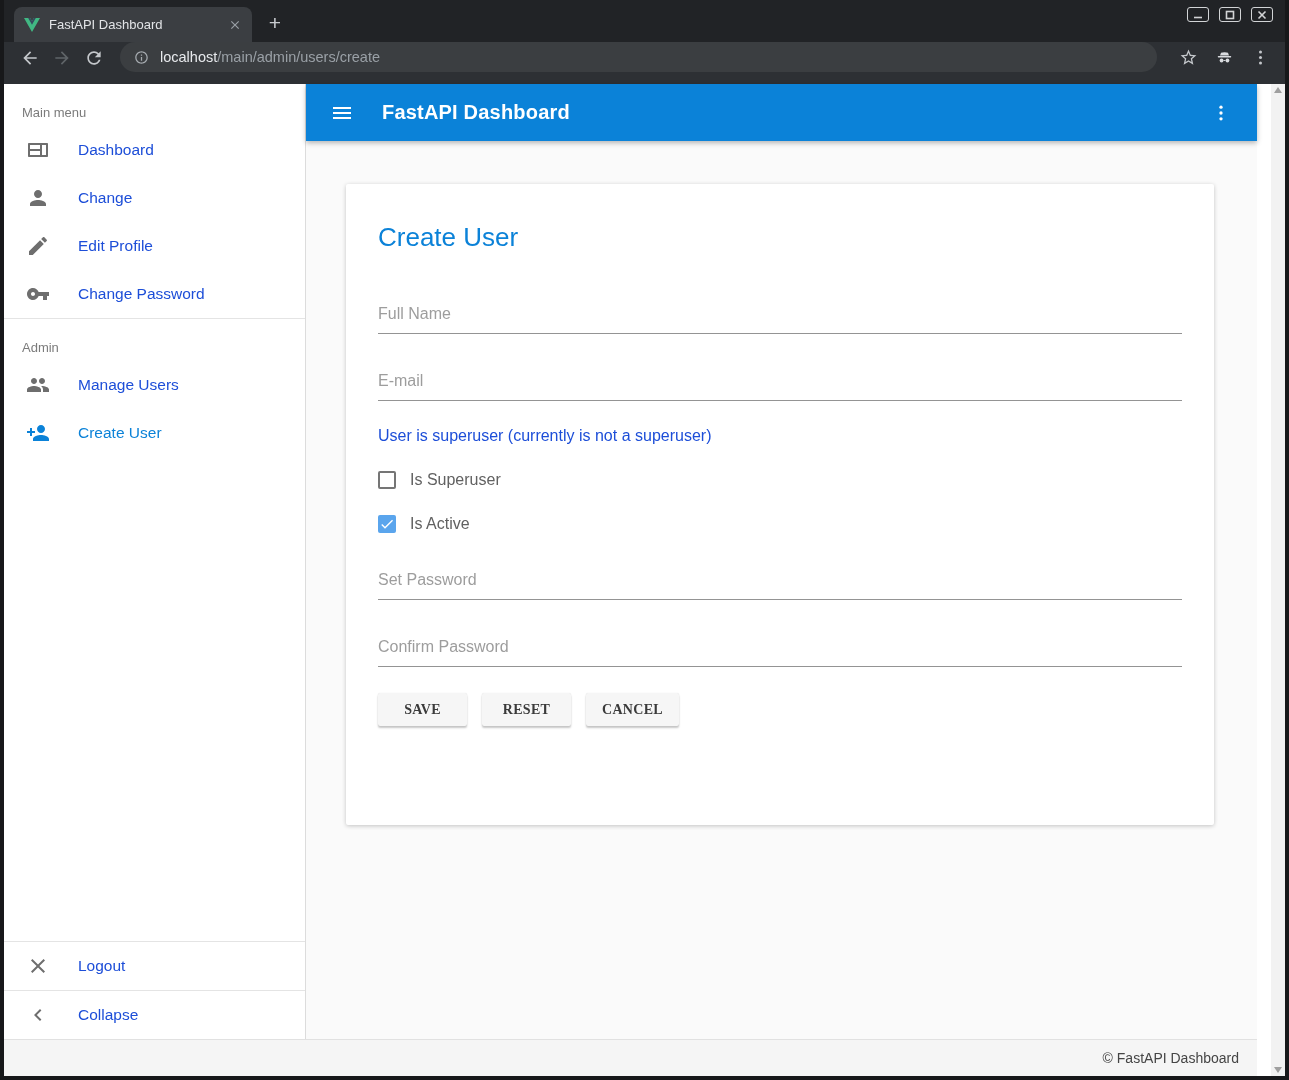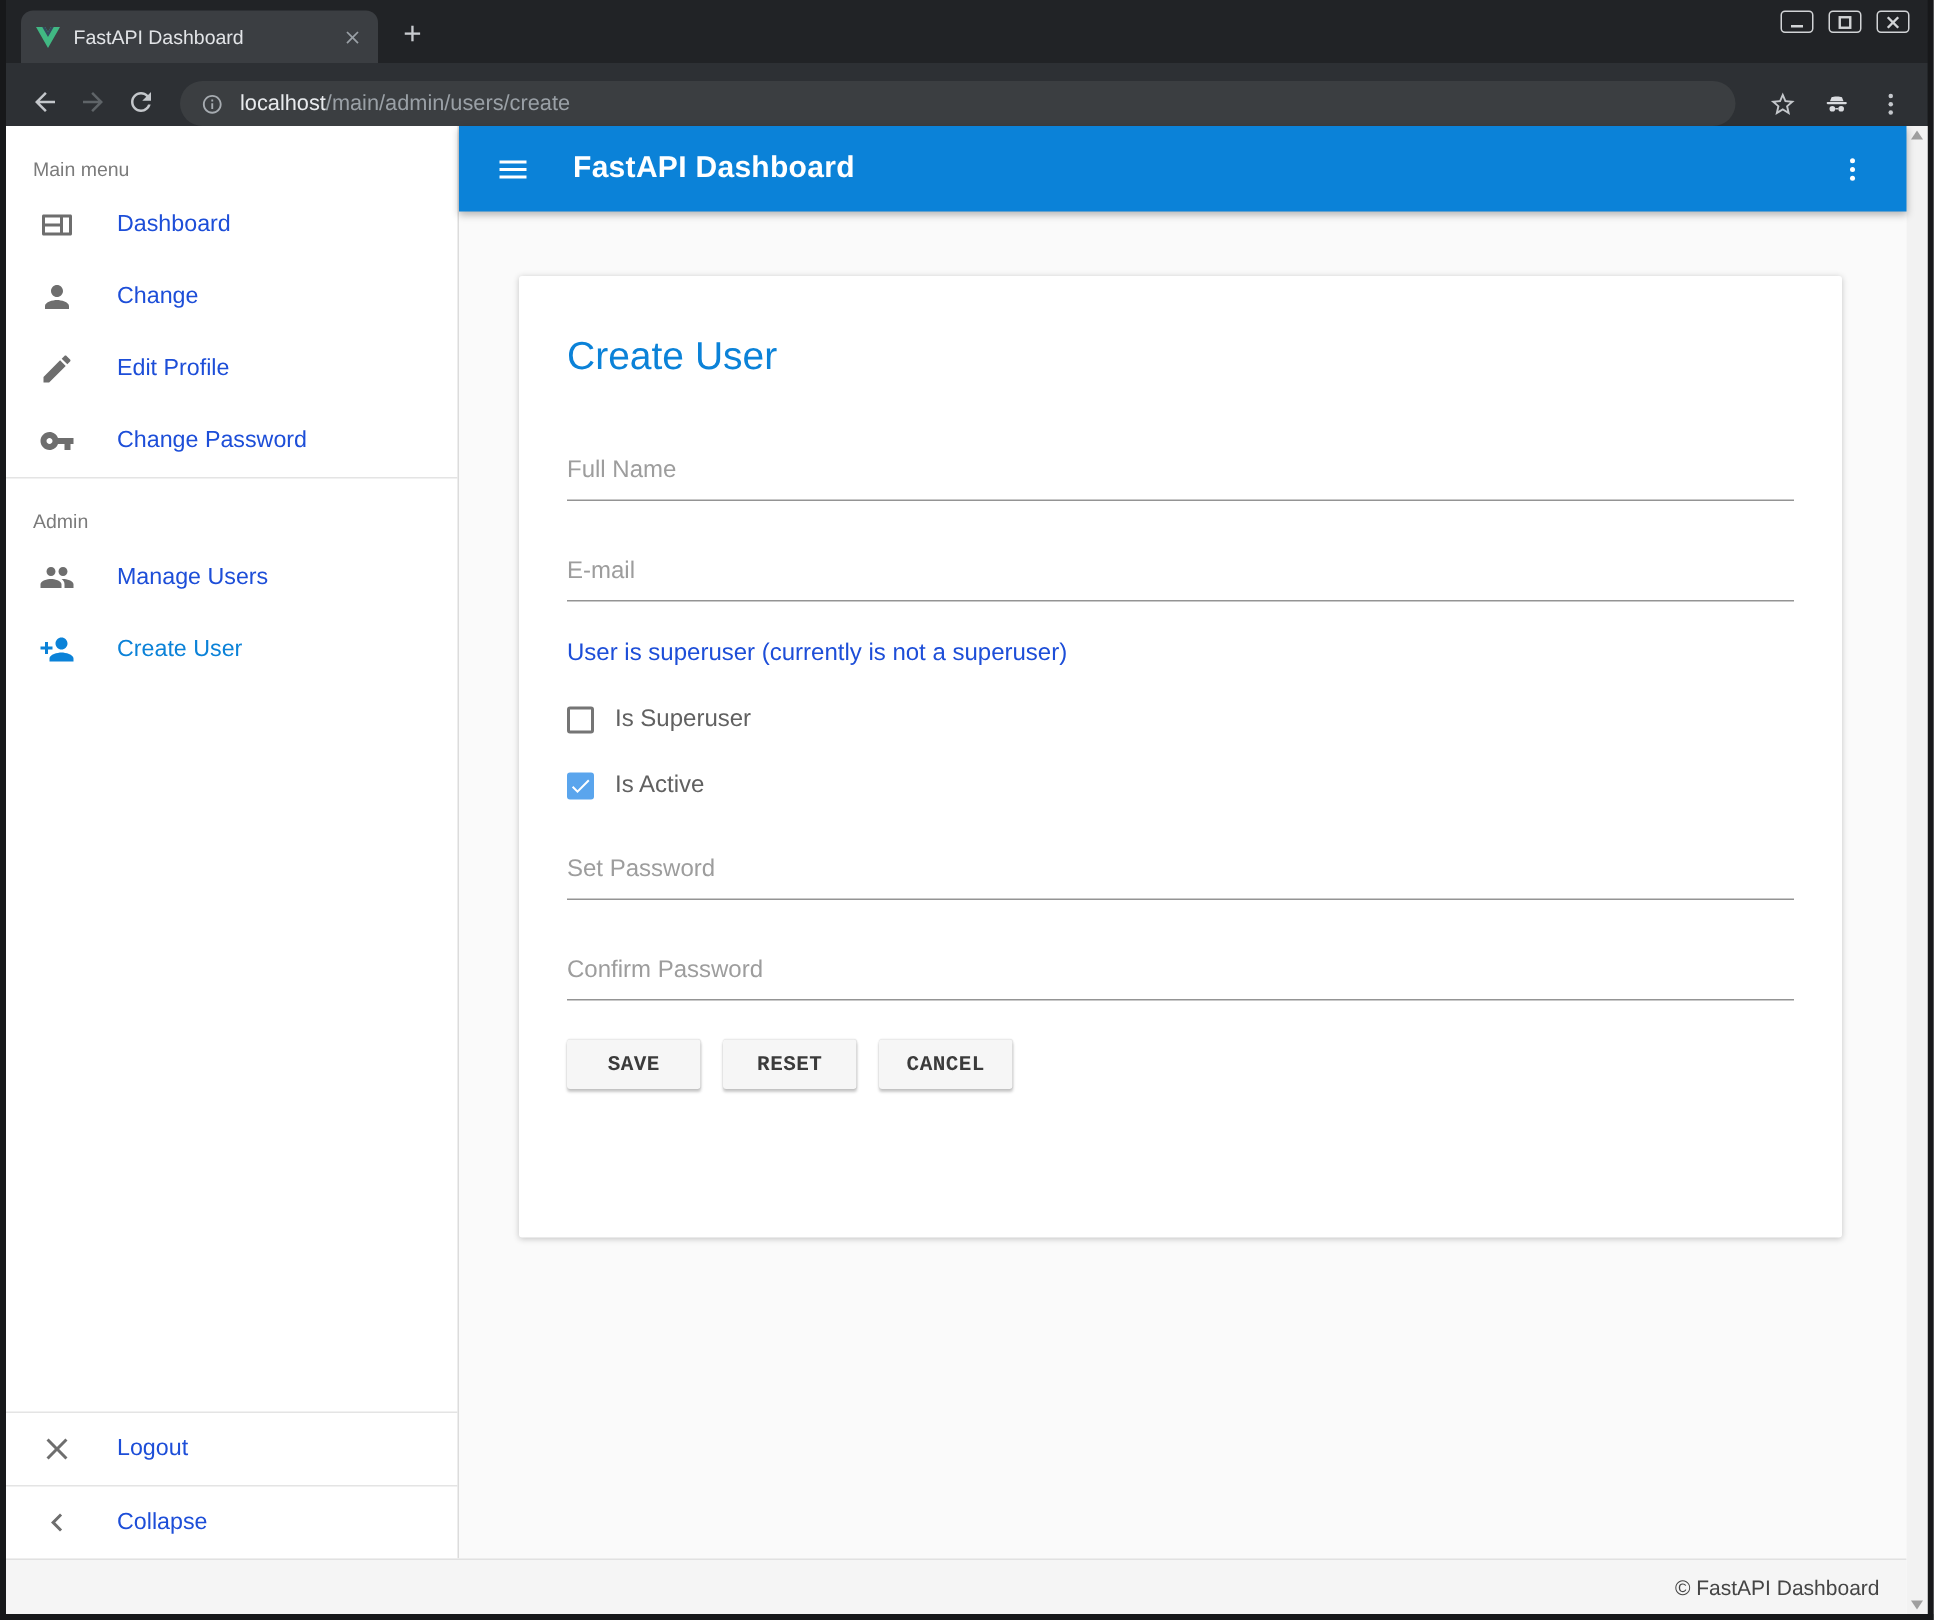--- a/index.html
+++ b/index.html
@@ -23,36 +23,36 @@
   }
   .tab-title { margin-left:9px; white-space:nowrap; overflow:hidden; }
   .tab-close { margin-left:auto; width:18px; height:18px; display:flex; align-items:center; justify-content:center; border-radius:50%; }
   .tab-close svg { width:14px; height:14px; fill:#9aa0a6; }
   .newtab { width:30px; height:30px; margin:0 0 4px 8px; display:flex; align-items:center; justify-content:center;
     color:#c8cbcf; font-size:21px; font-weight:400; border-radius:50%; cursor:pointer; }
   .win-controls { margin-left:auto; margin-right:12px; align-self:flex-start; margin-top:7px; display:flex; gap:10px; }
   .win-btn { width:22px; height:15px; border:1px solid #d2d4d6; border-radius:3px; display:flex; align-items:center; justify-content:center; cursor:pointer; }
   .win-btn svg { width:10px; height:10px; stroke:#d2d4d6; stroke-width:1.6; fill:none; }
   
-  .toolbar { height:42px; background:#2d3034; display:flex; align-items:flex-end; padding:0 10px; flex:0 0 auto; }
+  .toolbar { height:42px; background:#2d3034; display:flex; align-items:flex-start; padding:0 10px; flex:0 0 auto; }
   .nav-btn { width:32px; height:32px; display:flex; align-items:center; justify-content:center; border-radius:50%; cursor:pointer; }
   .nav-btn svg { width:20px; height:20px; fill:#c4c7cb; }
   .nav-btn.disabled svg { fill:#5f6468; }
   .urlbox {
     flex:1; height:30px; background:#3b3e41; border-radius:15px; margin:0 10px;
     display:flex; align-items:center; padding:0 14px; font-size:14.5px; cursor:text;
   }
   .urlbox svg { width:15px; height:15px; fill:#a6abb0; margin-right:11px; flex:0 0 auto; }
   .url-host { color:#e8eaed; }
   .url-path { color:#9aa0a6; }
   .tool-icon { width:30px; height:30px; display:flex; align-items:center; justify-content:center; border-radius:50%; cursor:pointer; margin-left:6px; }
   .tool-icon svg { width:19px; height:19px; fill:#c4c7cb; }
   .tool-icon.incog svg { fill:#dadce0; }
   
-  .page { flex:1; display:flex; min-height:0; background:#fff; }
+  .page { flex:1; display:flex; min-height:0; background:#fff;gap:14px; }
   .page-main { flex:1; display:flex; flex-direction:column; min-width:0; }
   .body-row { flex:1; display:flex; min-height:0; }
   
   .sidebar { width:302px; flex:0 0 302px; background:#fff; border-right:1px solid #dcdcdc; display:flex; flex-direction:column; }
   .side-header { color:#7b7b7b; font-size:13px; padding:21px 18px 6px 18px; }
   .side-item { height:48px; flex:0 0 48px; display:flex; align-items:center; padding:0 16px; color:#1d4ed8; font-size:15.5px; cursor:pointer; }
   .side-item .icon { width:24px; height:24px; margin-left:6px; flex:0 0 auto; }
   .side-item .icon svg { width:24px; height:24px; fill:#6e6e6e; }
   .side-item span.lbl { margin-left:28px; }
   .side-item.active { color:#0b82d8; }
@@ -85,21 +85,21 @@
   .check-row { display:flex; align-items:center; margin-top:26px; margin-bottom:4px; cursor:pointer; }
   .checkbox { width:18px; height:18px; border-radius:2px; flex:0 0 18px; position:relative; }
   .checkbox.unchecked { border:2px solid #757575; background:#fff; }
   .checkbox.checked { background:#5aa5ed; display:flex; align-items:center; justify-content:center; }
   .checkbox.checked svg { width:16px; height:16px; fill:#fff; }
   .check-label { margin-left:14px; color:#616161; font-size:16px; }
   .btn-row { display:flex; gap:15px; margin-top:26px; }
   .btn {
     min-width:89px; height:33px; border:none; border-radius:2px; background:#f6f6f6;
     box-shadow:0 2px 2px rgba(0,0,0,0.22), 0 0 1px rgba(0,0,0,0.15);
-    color:#3b3b3b; font-family:Liberation Mono, monospace; font-size:14px; font-weight:700;
+    color:#3b3b3b; font-family:Liberation Serif, serif; font-size:14px; font-weight:700;
     letter-spacing:.3px; cursor:pointer; padding:0 16px;
   }
   
   .scrollbar { width:14px; flex:0 0 14px; background:#f2f2f2; display:flex; flex-direction:column; align-items:center; justify-content:space-between; padding:3px 0; }
   .scroll-arrow { width:0; height:0; border-left:4px solid transparent; border-right:4px solid transparent; cursor:pointer; }
   .scroll-arrow.up { border-bottom:6px solid #9f9f9f; }
   .scroll-arrow.down { border-top:6px solid #9f9f9f; }
 </style>
 </head>
 <body>

